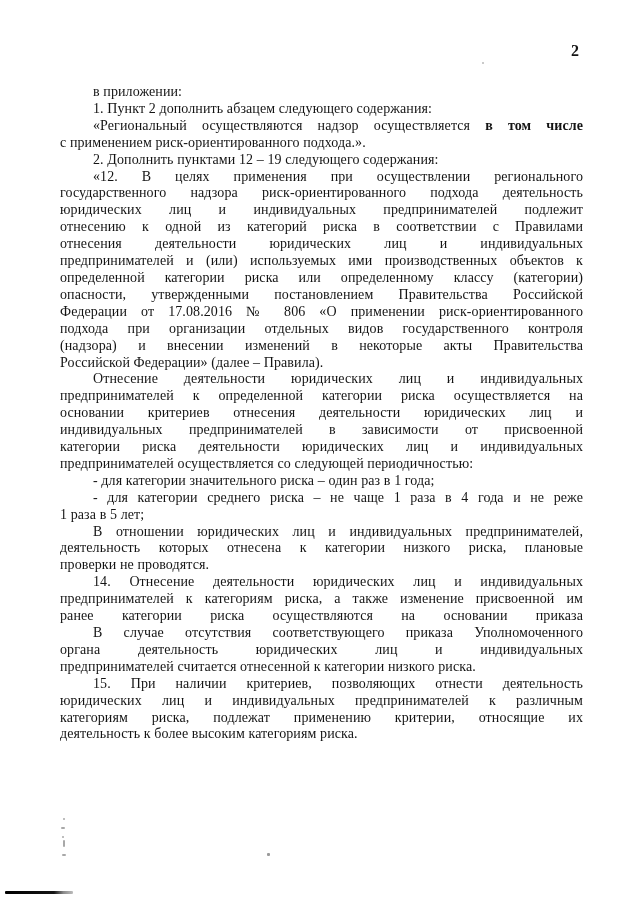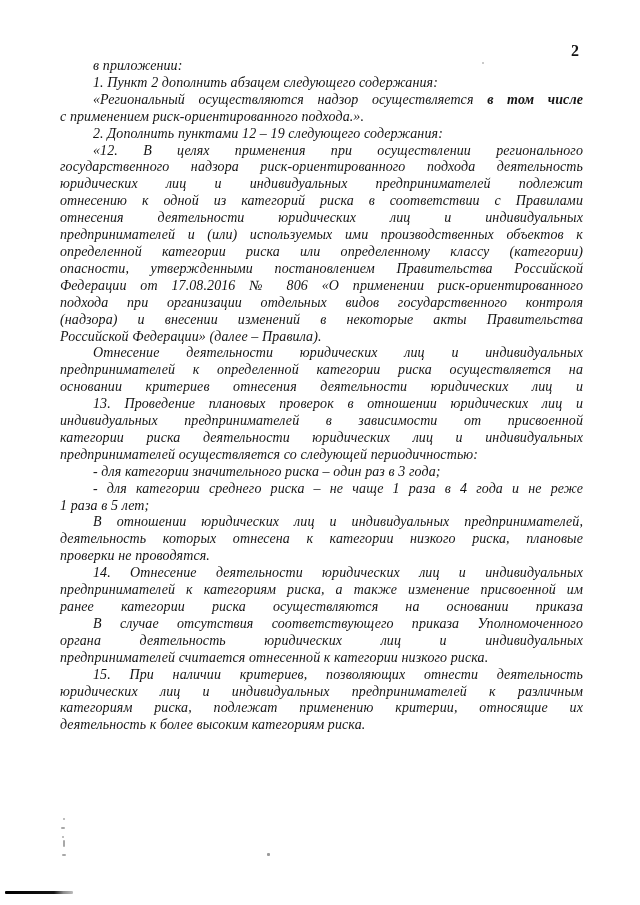--- a/index.html
+++ b/index.html
@@ -21,26 +21,25 @@
     top: 43px;
     left: 571px;
     font-size: 16px;
     font-weight: 700;
     line-height: 1;
     letter-spacing: 0.2px;
   }
   .doc-body {
     position: absolute;
     left: 60px;
-    top: 58px;
+    top: 84px;
     width: 523px;
     font-size: 14px;
     line-height: 16.9px;
     letter-spacing: 0.1px;
-    font-style: italic;
   }
   .line { min-height: 16.9px; }
   .line.justify {
     text-align: justify;
     text-align-last: justify;
   }
   .line.indent { text-indent: 33px; }
   .bold { font-weight: 700; }
 
   
@@ -80,25 +79,24 @@
       <div class="line justify"><span class="run">предпринимателей и (или) используемых ими производственных объектов к</span></div>
       <div class="line justify"><span class="run">определенной категории риска или определенному классу (категории)</span></div>
       <div class="line justify"><span class="run">опасности, утвержденными постановлением Правительства Российской</span></div>
       <div class="line justify"><span class="run">Федерации от 17.08.2016 № 806 «О применении риск-ориентированного</span></div>
       <div class="line justify"><span class="run">подхода при организации отдельных видов государственного контроля</span></div>
       <div class="line justify"><span class="run">(надзора) и внесении изменений в некоторые акты Правительства</span></div>
       <div class="line"><span class="run">Российской Федерации» (далее – Правила).</span></div>
       <div class="line justify indent"><span class="run">Отнесение деятельности юридических лиц и индивидуальных</span></div>
       <div class="line justify"><span class="run">предпринимателей к определенной категории риска осуществляется на</span></div>
       <div class="line justify"><span class="run">основании критериев отнесения деятельности юридических лиц и</span></div>
-      <div class="line justify indent"><span class="run">13. Проведение плановых проверок в отношении юридических лиц и</span></div>
       <div class="line justify"><span class="run">индивидуальных предпринимателей в зависимости от присвоенной</span></div>
       <div class="line justify"><span class="run">категории риска деятельности юридических лиц и индивидуальных</span></div>
       <div class="line"><span class="run">предпринимателей осуществляется со следующей периодичностью:</span></div>
-      <div class="line indent"><span class="run">- для категории значительного риска – один раз в 3 года;</span></div>
+      <div class="line indent"><span class="run">- для категории значительного риска – один раз в 1 года;</span></div>
       <div class="line justify indent"><span class="run">- для категории среднего риска – не чаще 1 раза в 4 года и не реже</span></div>
       <div class="line"><span class="run">1 раза в 5 лет;</span></div>
       <div class="line justify indent"><span class="run">В отношении юридических лиц и индивидуальных предпринимателей,</span></div>
       <div class="line justify"><span class="run">деятельность которых отнесена к категории низкого риска, плановые</span></div>
       <div class="line"><span class="run">проверки не проводятся.</span></div>
       <div class="line justify indent"><span class="run">14. Отнесение деятельности юридических лиц и индивидуальных</span></div>
       <div class="line justify"><span class="run">предпринимателей к категориям риска, а также изменение присвоенной им</span></div>
       <div class="line justify"><span class="run">ранее категории риска осуществляются на основании приказа</span></div>
       <div class="line justify indent"><span class="run">В случае отсутствия соответствующего приказа Уполномоченного</span></div>
       <div class="line justify"><span class="run">органа деятельность юридических лиц и индивидуальных</span></div>

